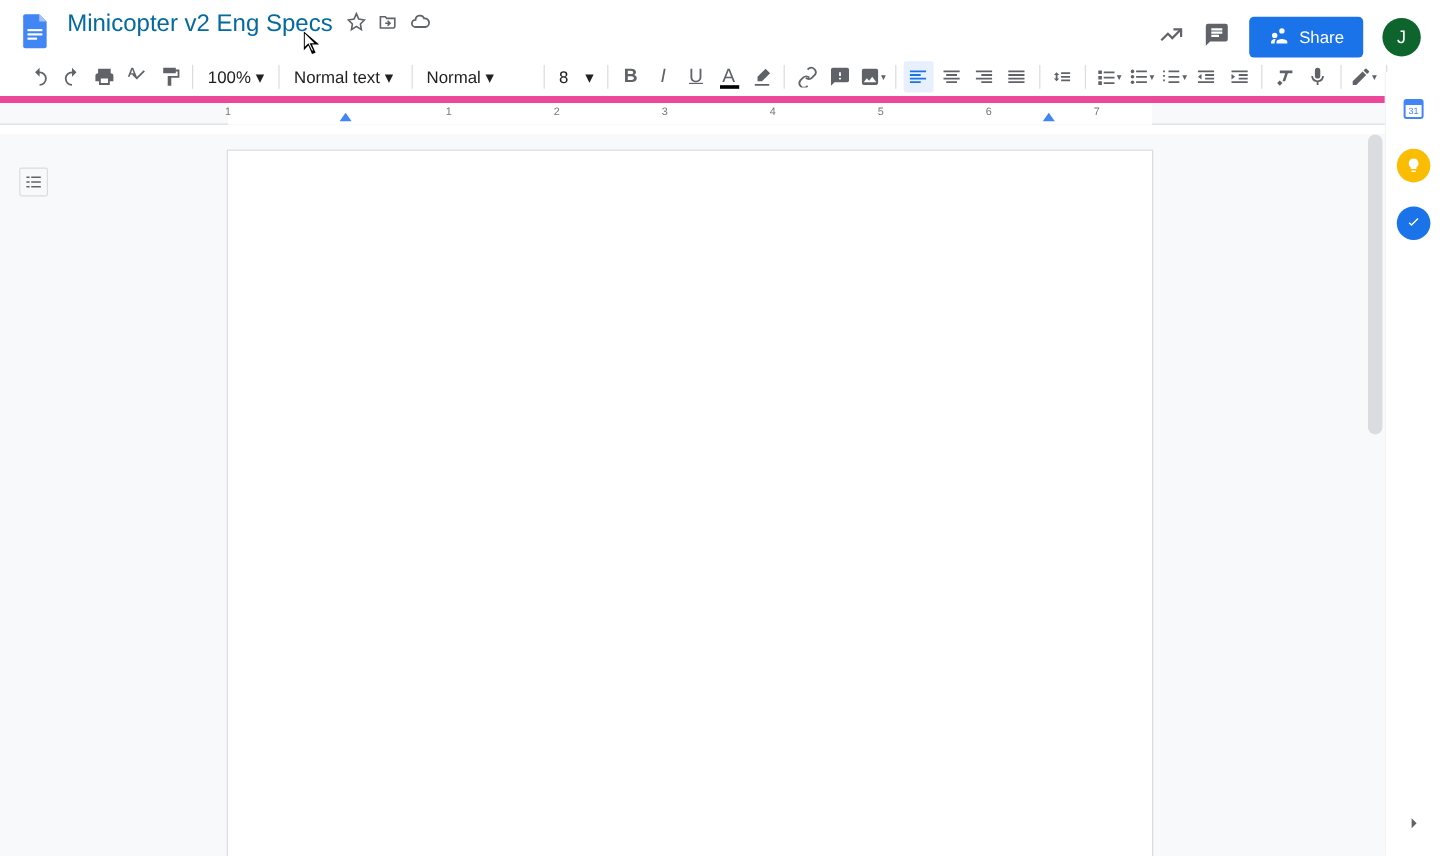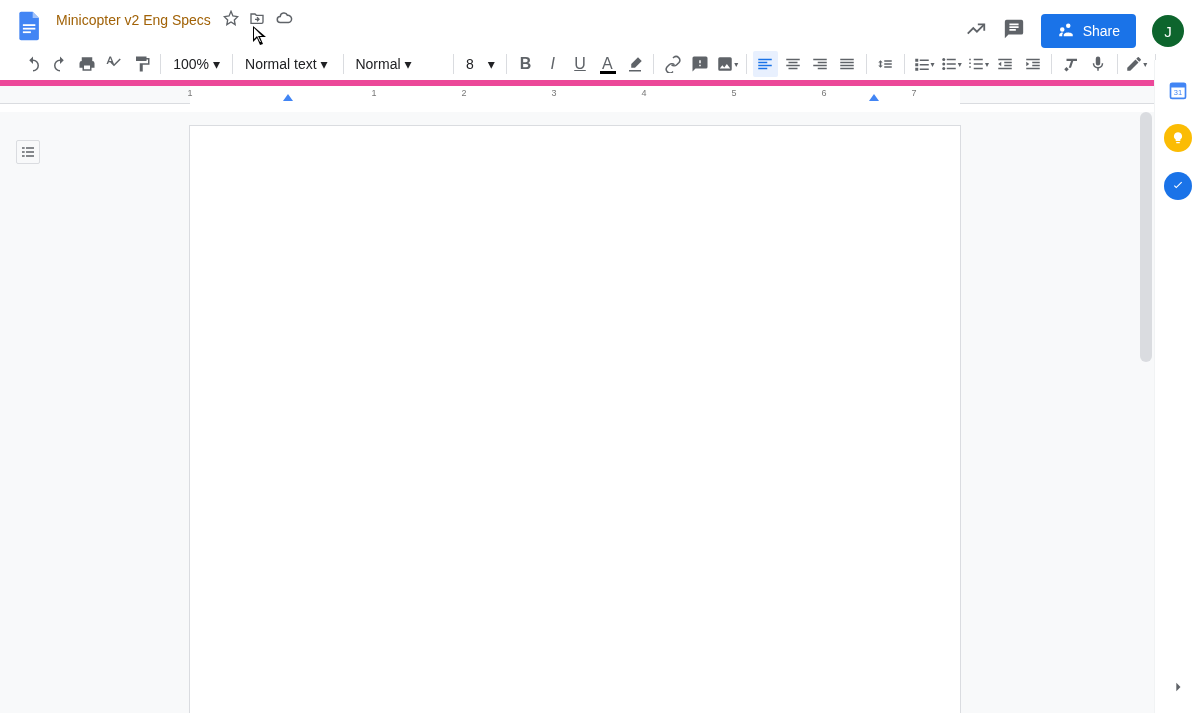--- a/index.html
+++ b/index.html
@@ -4,21 +4,21 @@
 <style>
   * { box-sizing: border-box; margin: 0; padding: 0; font-family: Arial, sans-serif; }
   body { width: 1200px; height: 713px; background: #fff; overflow: hidden; position: relative; }
 
   
   .header { display: flex; align-items: flex-start; padding: 8px 12px 0 12px; }
   .logo { width: 36px; height: 36px; margin-right: 8px; display:flex; align-items:center; justify-content:center; }
   .logo svg { width: 32px; height: 32px; }
   .title-area { flex: 1; }
   .title-row { display: flex; align-items: center; gap: 8px; height: 24px; }
-  .doc-title { font-size: 14px; color: #a16207; letter-spacing: 0; }
+  .doc-title { font-size: 20px; color: #0369a1; letter-spacing: 0; }
   .title-icons { display: flex; gap: 10px; align-items: center; margin-left: 4px;}
   .title-icons span { color:#5f6368; cursor:pointer; }
   .menus { display: flex; gap: 2px; margin-top: 4px; font-size: 14px; color: #202124; align-items: center; }
   .menus .menu-item { padding: 4px 7px; border-radius: 4px; cursor: pointer; }
   .save-status { margin-left: 20px; font-size: 14px; color: #5f6368; text-decoration: underline; cursor: pointer; }
   .header-right { display: flex; align-items: center; gap: 16px; margin-top: 6px; margin-right: 4px;}
   .hdr-icon { color: #5f6368; cursor: pointer; }
   .share-btn { background: #1a73e8; color: #fff; border: none; border-radius: 4px; padding: 8px 16px; font-size: 14px; display: flex; align-items: center; gap: 8px; cursor: pointer; font-weight:500;}
   .share-btn svg{width:18px;height:18px;fill:#fff;}
   .avatar { width: 32px; height: 32px; border-radius: 50%; background: #0d652d; color: #fff; display: flex; align-items: center; justify-content: center; font-size: 15px; cursor: pointer; font-weight:500;}

